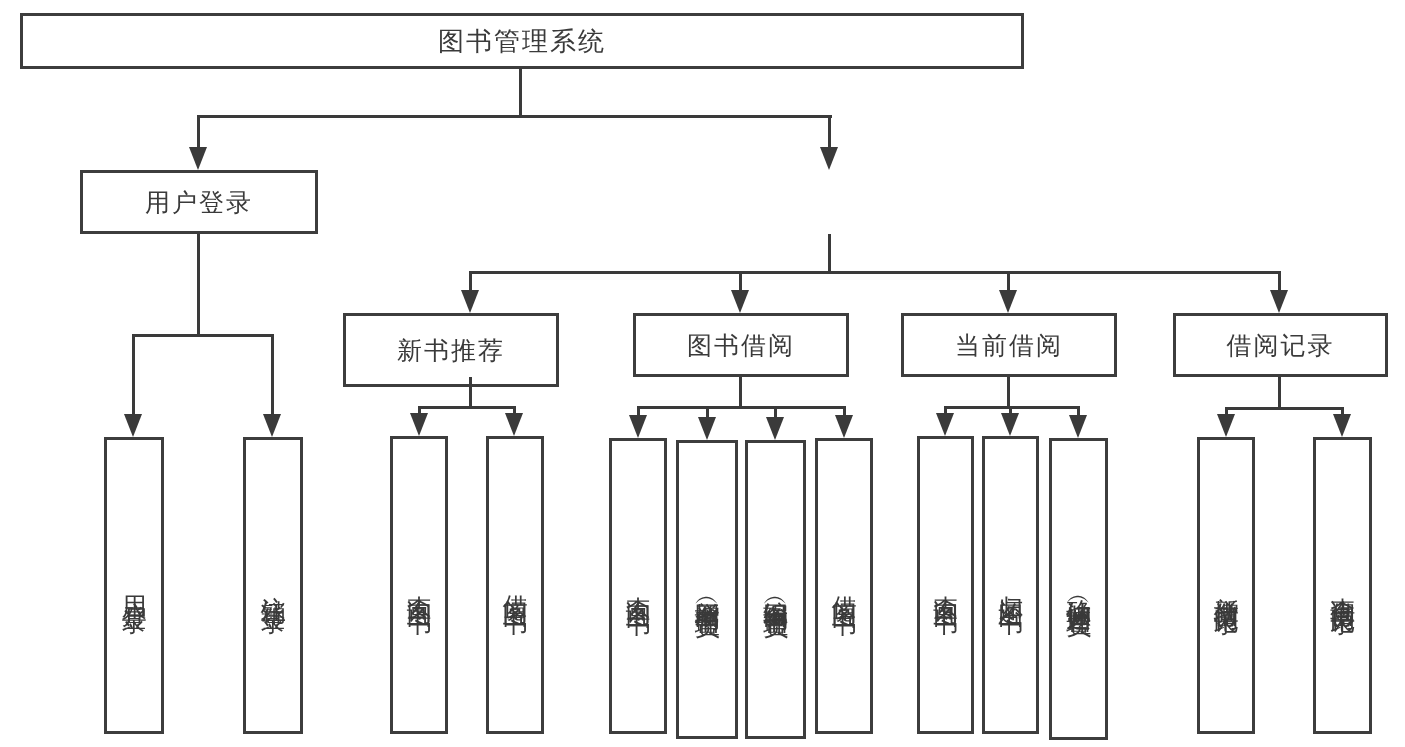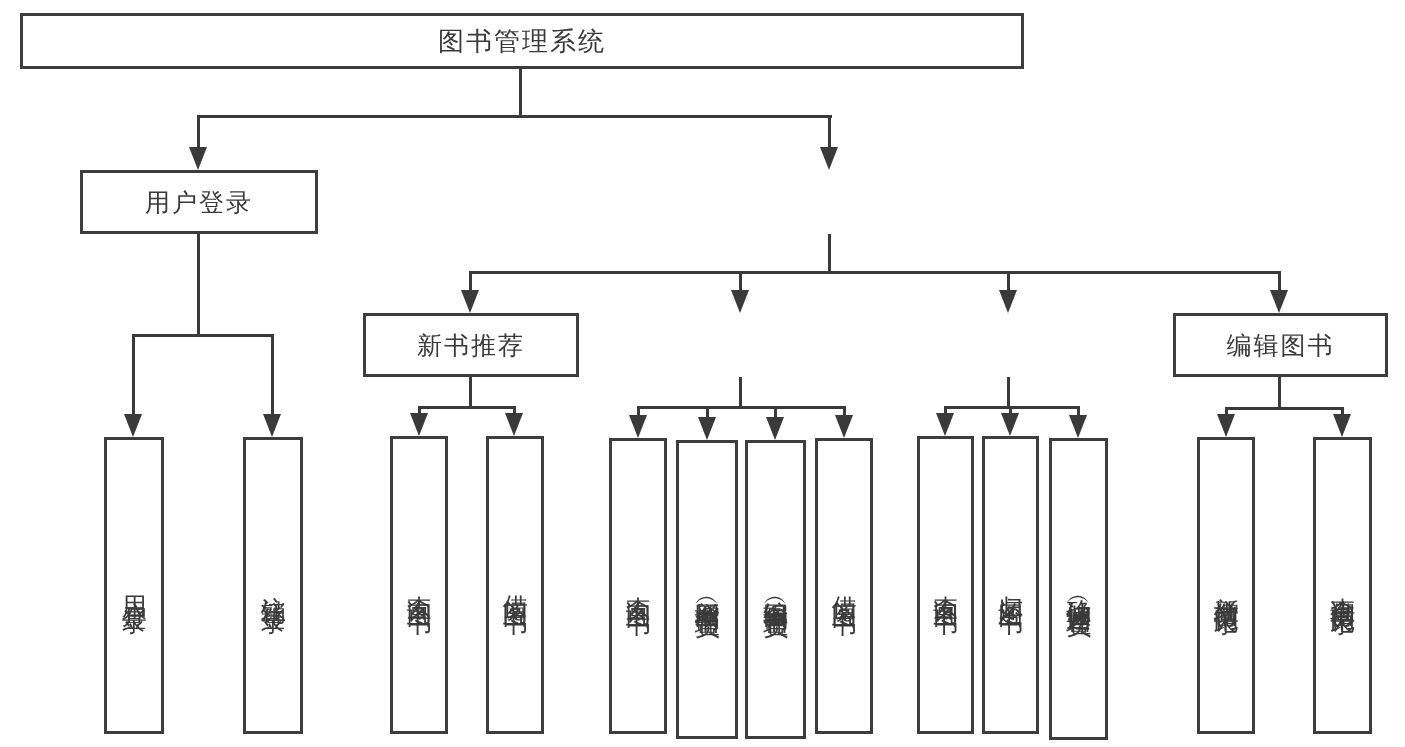--- a/index.html
+++ b/index.html
@@ -75,22 +75,24 @@
 </style>
 </head>
 <body>
 
 <div id="canvas">
 
   <div class="box root-box" style="left:20px; top:13px; width:1004px; height:56px;">图书管理系统</div>
 
   <div class="box" style="left:80px; top:170px; width:238px; height:64px;">用户登录</div>
 
-  <div class="box" style="left:363px; top:313px; width:216px; height:64px;">新书推荐</div>
-  <div class="box" style="left:1173px; top:313px; width:215px; height:64px;">编辑图书</div>
+  <div class="box" style="left:343px; top:313px; width:216px; height:74px;">新书推荐</div>
+  <div class="box" style="left:633px; top:313px; width:216px; height:64px;">图书借阅</div>
+  <div class="box" style="left:901px; top:313px; width:216px; height:64px;">当前借阅</div>
+  <div class="box" style="left:1173px; top:313px; width:215px; height:64px;">借阅记录</div>
 
   <div class="vbox" style="left:104px; top:437px; width:60px; height:297px;">用户登录</div>
   <div class="vbox" style="left:243px; top:437px; width:60px; height:297px;">注销登录</div>
 
   <div class="vbox" style="left:390px; top:436px; width:58px; height:298px;">查询图书</div>
   <div class="vbox" style="left:486px; top:436px; width:58px; height:298px;">借阅图书</div>
 
   <div class="vbox" style="left:609px; top:438px; width:58px; height:296px;">查询图书</div>
   <div class="vbox" style="left:676px; top:440px; width:62px; height:299px; letter-spacing:2px;">新增图书（管理员）</div>
   <div class="vbox" style="left:745px; top:440px; width:61px; height:299px; letter-spacing:2px;">编辑图书（管理员）</div>

